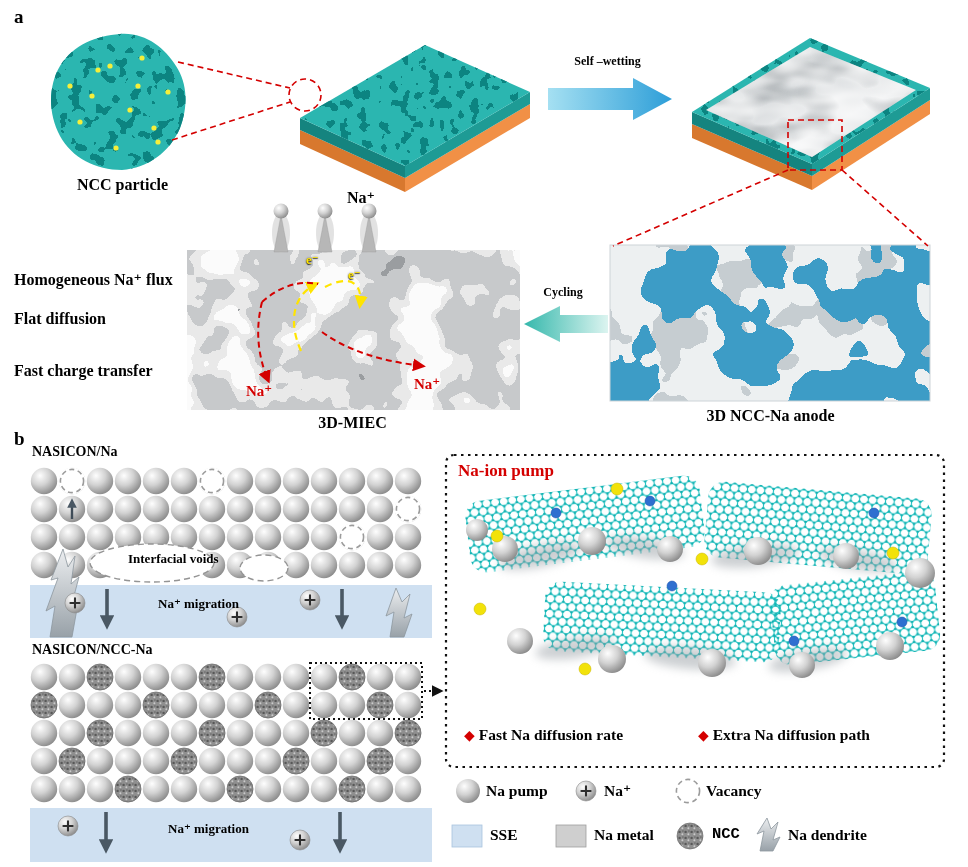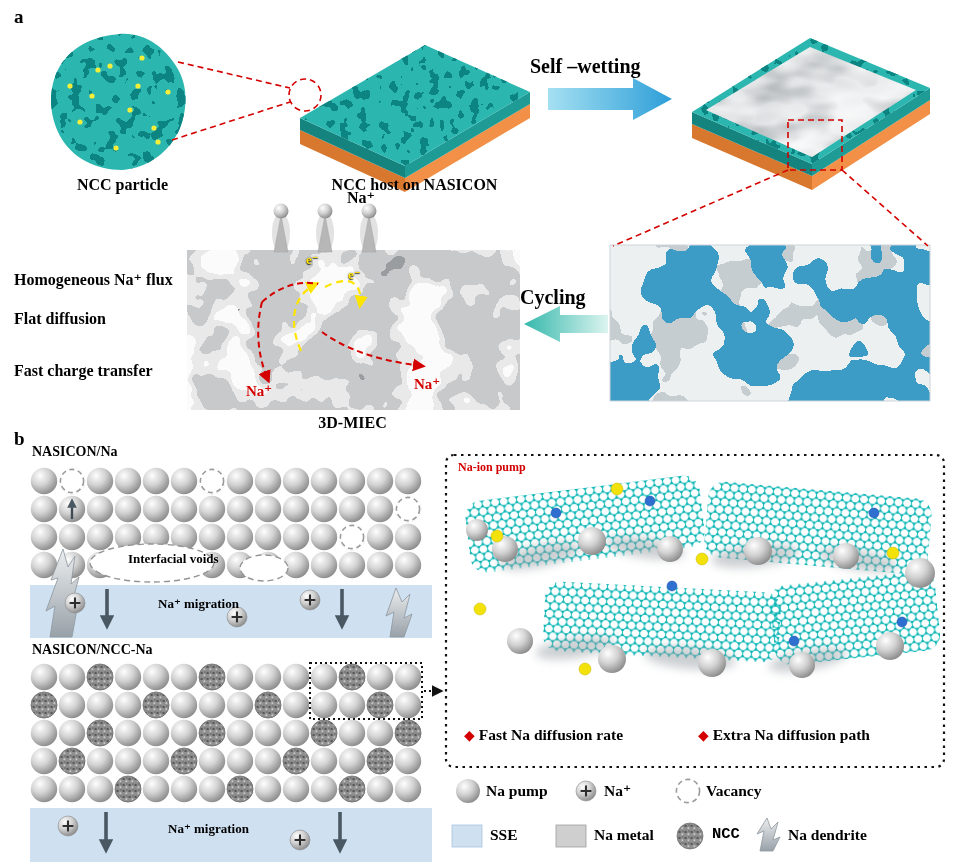--- a/index.html
+++ b/index.html
@@ -7,26 +7,26 @@
     position:relative;width:968px;height:867px;background:#ffffff;overflow:hidden;
     font-family:"Liberation Serif","DejaVu Serif",serif;
   }
   .stage svg.canvas{position:absolute;left:0;top:0;}
   .txt{
     position:absolute;font-family:"Liberation Serif","DejaVu Serif",serif;
     font-weight:bold;color:#000;white-space:nowrap;line-height:1.15;
   }
   .panel-letter{font-size:19px;}
   .caption{font-size:16px;text-align:center;}
-  .arrowlabel{font-size:20px;text-align:left;}
+  .arrowlabel{font-size:12px;text-align:center;}
   .feature{font-size:16px;}
   .band-label{font-size:13px;margin-left:30px;}
   .yellow{color:#ffe400;font-size:13px;text-shadow:0 1px 1px rgba(0,0,0,.85),0 0 2px rgba(0,0,0,.6);}
   .na-red{font-size:15px;color:#d40000;}
-  .pump-title{font-size:12px;color:#d40000;}
+  .pump-title{font-size:17px;color:#d40000;}
   .bullet{font-size:15.5px;}
   .bullet .dia{color:#d40000;margin-right:4px;font-size:14px;}
   .legend-label{font-size:15.5px;}
   .section-title{font-size:14px;}
 </style>
 </head>
 <body>
 
 <div class="stage">
 
@@ -420,33 +420,33 @@
   <rect x="452" y="825" width="30" height="22" fill="#cfe0f1" stroke="#a9c4de" stroke-width="0.8"></rect>
   <rect x="556" y="825" width="30" height="22" fill="#cfcfcf" stroke="#9e9e9e" stroke-width="0.8"></rect>
   <use href="#gNcc" x="690" y="836"></use>
   <path d="M760 851 L764 831 L757 834 L767 818 L771 829 L778 822 L773 840 L780 837 L773 851 Z" fill="url(#lgDend)" stroke="#8d979e" stroke-width="0.8"></path>
 </g>
 </svg>
 
 <div class="txt panel-letter" style="left:14px;top:6px;">a</div>
 
 <div class="txt caption" style="left:40px;top:176px;width:165px;">NCC particle</div>
-<div class="txt caption" style="left:312px;top:176px;width:205px;">NCC host on NASICON</div>
 <div class="txt arrowlabel" style="left:530px;top:55px;width:155px;">Self –wetting</div>
 
 <div class="txt caption" style="left:338px;top:189px;width:46px;">Na⁺</div>
 <div class="txt feature" style="left:14px;top:255px;margin-top:16px;">Homogeneous Na⁺ flux</div>
 <div class="txt feature" style="left:14px;top:310px;">Flat diffusion</div>
 <div class="txt feature" style="left:14px;top:362px;">Fast charge transfer</div>
 <div class="txt yellow" style="left:306px;top:253px;">e⁻</div>
 <div class="txt yellow" style="left:348px;top:268px;">e⁻</div>
 <div class="txt na-red" style="left:246px;top:383px;">Na⁺</div>
 <div class="txt na-red" style="left:414px;top:376px;">Na⁺</div>
 <div class="txt arrowlabel" style="left:520px;top:286px;width:86px;">Cycling</div>
 <div class="txt caption" style="left:275px;top:414px;width:155px;">3D-MIEC</div>
+<div class="txt caption" style="left:668px;top:407px;width:205px;">3D NCC-Na anode</div>
 
 <div class="txt panel-letter" style="left:14px;top:428px;">b</div>
 <div class="txt section-title" style="left:32px;top:444px;">NASICON/Na</div>
 <div class="txt band-label" style="left:98px;top:552px;">Interfacial voids</div>
 <div class="txt band-label" style="left:128px;top:597px;">Na⁺ migration</div>
 <div class="txt section-title" style="left:32px;top:642px;">NASICON/NCC-Na</div>
 <div class="txt band-label" style="left:138px;top:822px;">Na⁺ migration</div>
 
 <div class="txt pump-title" style="left:458px;top:461px;">Na-ion pump</div>
 <div class="txt bullet" style="left:464px;top:726px;"><span class="dia">◆</span><span>Fast Na diffusion rate</span></div>

